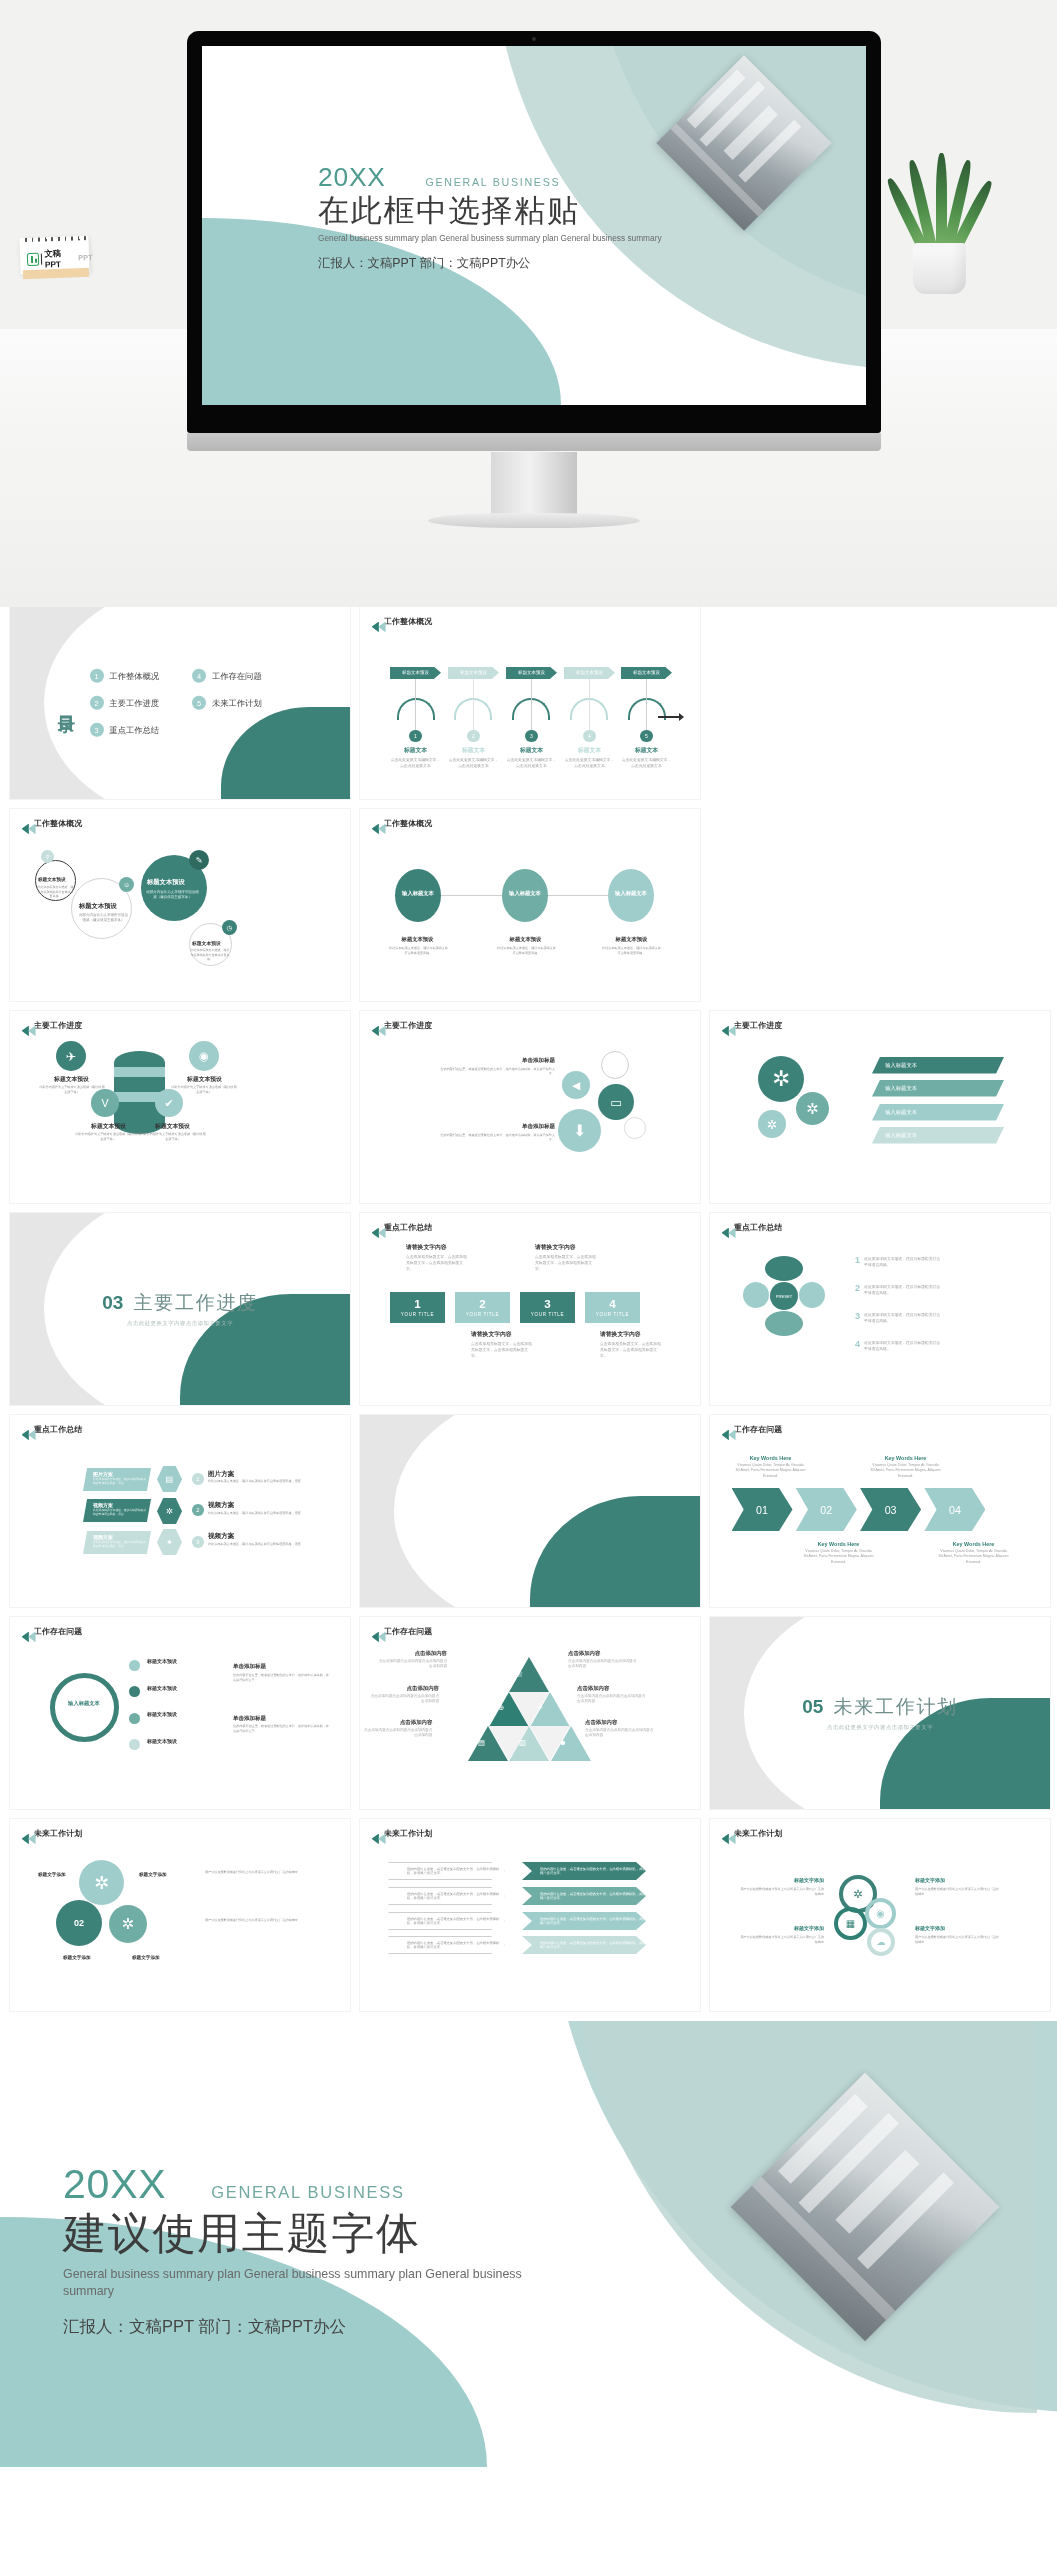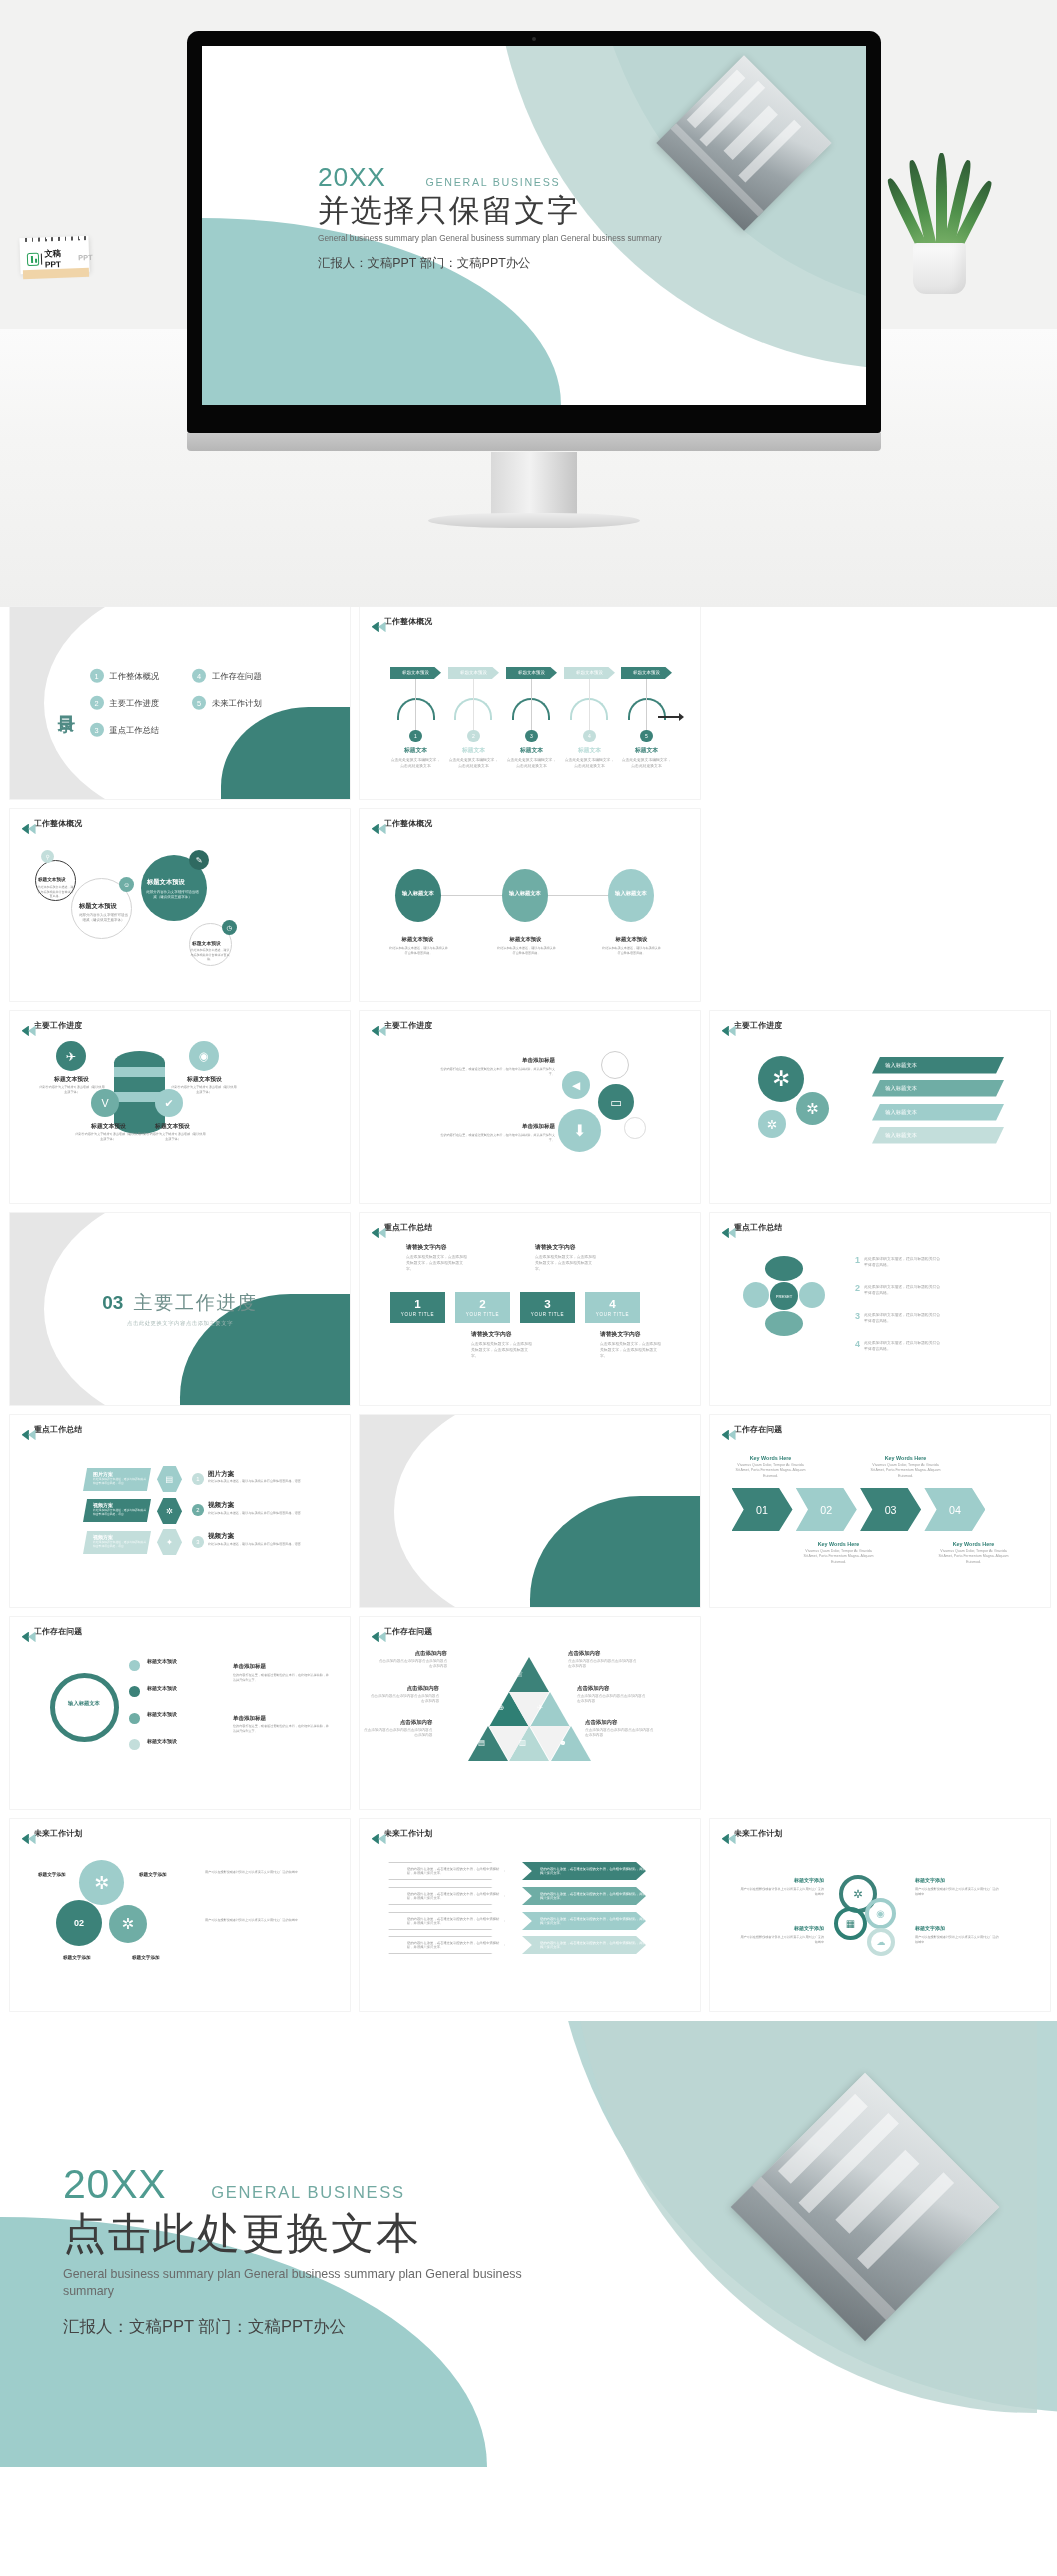--- a/index.html
+++ b/index.html
@@ -216,21 +216,21 @@
           <div class="tw-photo" style="right:60px;top:35px;width:124px;height:124px">
             <i style="left:5px;top:15px;width:11.6px;height:71px"></i>
             <i style="left:28px;top:8.3px;width:10px;height:83px"></i>
             <i style="left:53px;top:18px;width:13.2px;height:64px"></i>
             <i style="left:81px;top:10px;width:10px;height:79px"></i>
             <i style="left:0;top:96px;width:124px;height:8.3px;background:rgba(255,255,255,.3)"></i>
           </div>
           <div class="tw-text" style="left:116px;top:116px;">
             <span class="tw-year" style="font-size:26.4px">20XX</span>
             <span class="tw-eng" style="font-size:10.7px;margin-left:36px">GENERAL BUSINESS</span>
-            <div class="tw-main" style="font-size:31px;margin-top:-3.3px">并选择只保留文字</div>
+            <div class="tw-main" style="font-size:31px;margin-top:-3.3px">在此框中选择粘贴</div>
             <div class="tw-sub" style="font-size:8.3px;width:347px;margin-top:1.7px">General business summary plan General business summary plan General business summary</div>
             <div class="tw-meta" style="font-size:12.4px;width:248px;margin-top:11.6px;line-height:1.45">汇报人：文稿PPT 部门：文稿PPT办公</div>
           </div>
         </div>
       </div>
     </div>
     <div class="monitor-chin"></div>
     <div class="monitor-neck"></div>
     <div class="monitor-base"></div>
   </div>
@@ -703,20 +703,32 @@
       <div class="py-lbl" style="left:217px;top:68px">
         <b>点击添加内容</b>
         <span>点击添加内容点击添加内容点击添加内容点击添加内容</span>
         </div>
       <div class="py-lbl" style="left:225px;top:102px">
         <b>点击添加内容</b>
         <span>点击添加内容点击添加内容点击添加内容点击添加内容</span>
         </div>
     </div>
 
+    <div class="thumb">
+      <div class="dv-grey-l2"></div>
+        <div class="dv-grey-l"></div>
+      <div class="dv-white"></div>
+      <div class="dv-teal-lt"></div>
+        <div class="dv-teal"></div>
+      <div class="dv-body">
+        <span class="dv-num">05</span>
+        <span class="dv-title">未来工作计划</span>
+        <div class="dv-sub">点击此处更换文字内容点击添加主要文字</div>
+      </div>
+    </div>
   </div>
 
   <div class="grid-row">
 
     <div class="thumb">
       <div class="sl-head">
           <span class="sl-head-ico">
             <span class="a"></span>
             <span class="b"></span>
           </span>
@@ -783,19 +795,19 @@
     <div class="tw-photo" style="right:98px;top:91px;width:190px;height:190px">
       <i style="left:8.3px;top:21.5px;width:18px;height:109px"></i>
       <i style="left:45px;top:11.6px;width:15px;height:127px"></i>
       <i style="left:83px;top:26.4px;width:20px;height:99px"></i>
       <i style="left:126px;top:15px;width:15px;height:122px"></i>
       <i style="left:0;top:147px;width:190px;height:13.2px;background:rgba(255,255,255,.3)"></i>
     </div>
     <div class="tw-text" style="left:63px;top:140px;">
       <span class="tw-year" style="font-size:41px">20XX</span>
       <span class="tw-eng" style="font-size:16.5px;margin-left:41px">GENERAL BUSINESS</span>
-      <div class="tw-main" style="font-size:43px;margin-top:-3.3px">点击此处更换文本</div>
+      <div class="tw-main" style="font-size:43px;margin-top:-3.3px">建议使用主题字体</div>
       <div class="tw-sub" style="font-size:12.4px;width:463px;margin-top:3.3px;line-height:1.4">General business summary plan General business summary plan General business summary</div>
       <div class="tw-meta" style="font-size:16.5px;width:331px;margin-top:13.2px;line-height:1.5">汇报人：文稿PPT  部门：文稿PPT办公</div>
     </div>
   </div>
 </section>
 
 
 </body></html>

